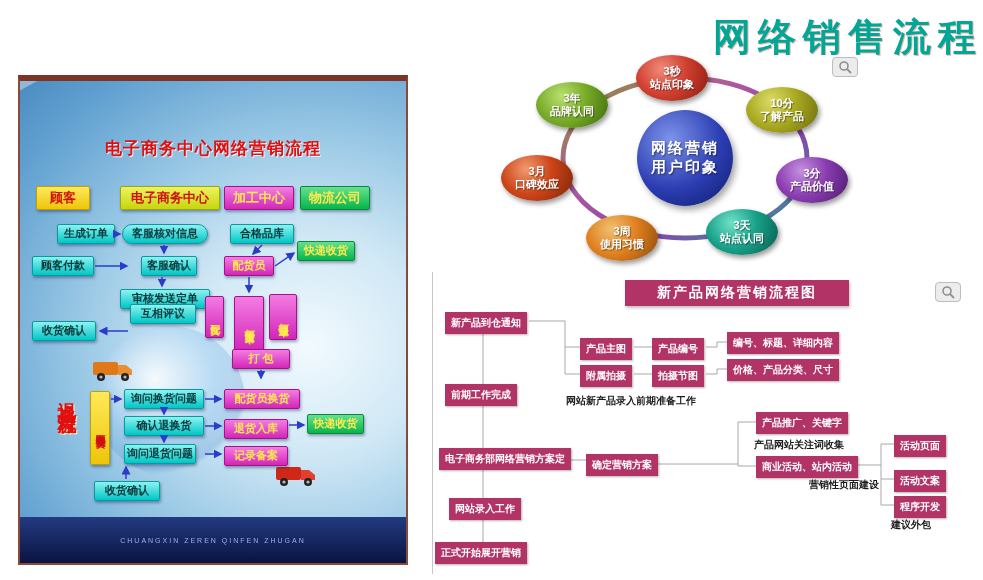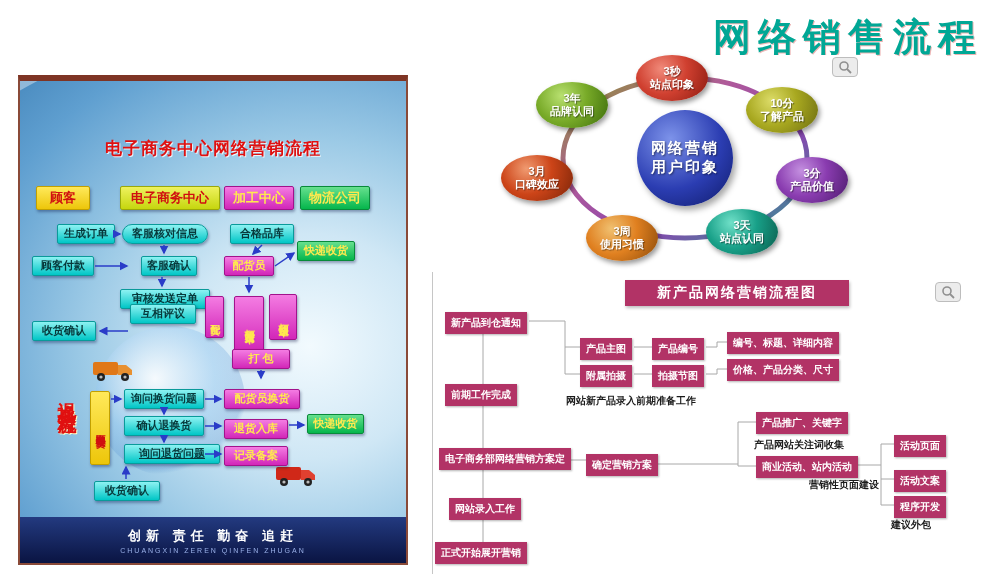--- a/index.html
+++ b/index.html
@@ -134,21 +134,21 @@
         <circle cx="33" cy="20" r="1.6" fill="#bbb"></circle>
     </svg>
 
     <div class="returns-title" style="left:34px;top:305px;height:108px;">退换货流程</div>
     <div class="pbox yellowb vert" style="left:70px;top:310px;width:20px;height:74px;font-size:10px;">顾客退换货</div>
     <div class="pbox cyan" style="left:104px;top:308px;width:80px;">询问换货问题</div>
     <div class="pbox magenta" style="left:204px;top:308px;width:76px;">配货员换货</div>
     <div class="pbox cyan" style="left:104px;top:335px;width:80px;">确认退换货</div>
     <div class="pbox magenta" style="left:204px;top:338px;width:64px;">退货入库</div>
     <div class="pbox green" style="left:287px;top:333px;width:57px;">快递收货</div>
-    <div class="pbox cyan" style="left:104px;top:363px;width:96px;text-decoration:underline;">询问退货问题</div>
+    <div class="pbox cyan" style="left:104px;top:363px;width:72px;">询问退货问题</div>
     <div class="pbox magenta" style="left:204px;top:365px;width:64px;">记录备案</div>
     <div class="pbox cyan" style="left:74px;top:400px;width:66px;">收货确认</div>
 
     <svg class="arrow-layer" width="390" height="490">
       <defs>
         <marker id="parr" markerWidth="6" markerHeight="6" refX="5" refY="3" orient="auto">
           <path d="M0,0 L6,3 L0,6 z" fill="#2a3cc8"></path>
         </marker>
       </defs>
       <g stroke="#2a3cc8" stroke-width="1.5" fill="none">
@@ -166,21 +166,20 @@
         <line x1="144" y1="329" x2="144" y2="333" marker-end="url(#parr)"></line>
         <line x1="185" y1="345" x2="201" y2="345" marker-end="url(#parr)"></line>
         <line x1="269" y1="344" x2="284" y2="344" marker-end="url(#parr)"></line>
         <line x1="144" y1="356" x2="144" y2="361" marker-end="url(#parr)"></line>
         <line x1="185" y1="373" x2="201" y2="373" marker-end="url(#parr)"></line>
         <line x1="106" y1="398" x2="106" y2="386" marker-end="url(#parr)"></line>
       </g>
     </svg>
 
     <div class="p-footer">
-      <div class="p-slogan">创新 责任 勤奋 追赶</div>
       <div class="p-pinyin">CHUANGXIN ZEREN QINFEN ZHUGAN</div>
     </div>
   </div>
 
   <div class="cycle">
     <svg class="ring" width="396" height="212">
       <defs>
         <linearGradient id="rg" x1="0" y1="0" x2="1" y2="1">
           <stop offset="0" stop-color="#8a9a2a"></stop>
           <stop offset="0.35" stop-color="#b05a9a"></stop>

